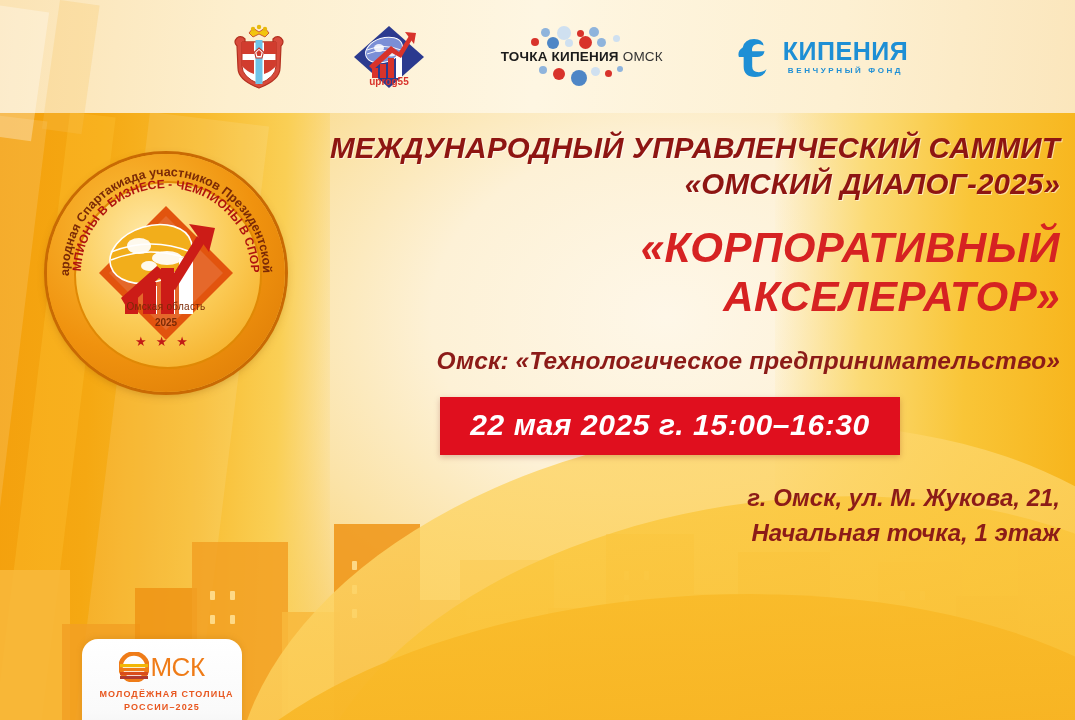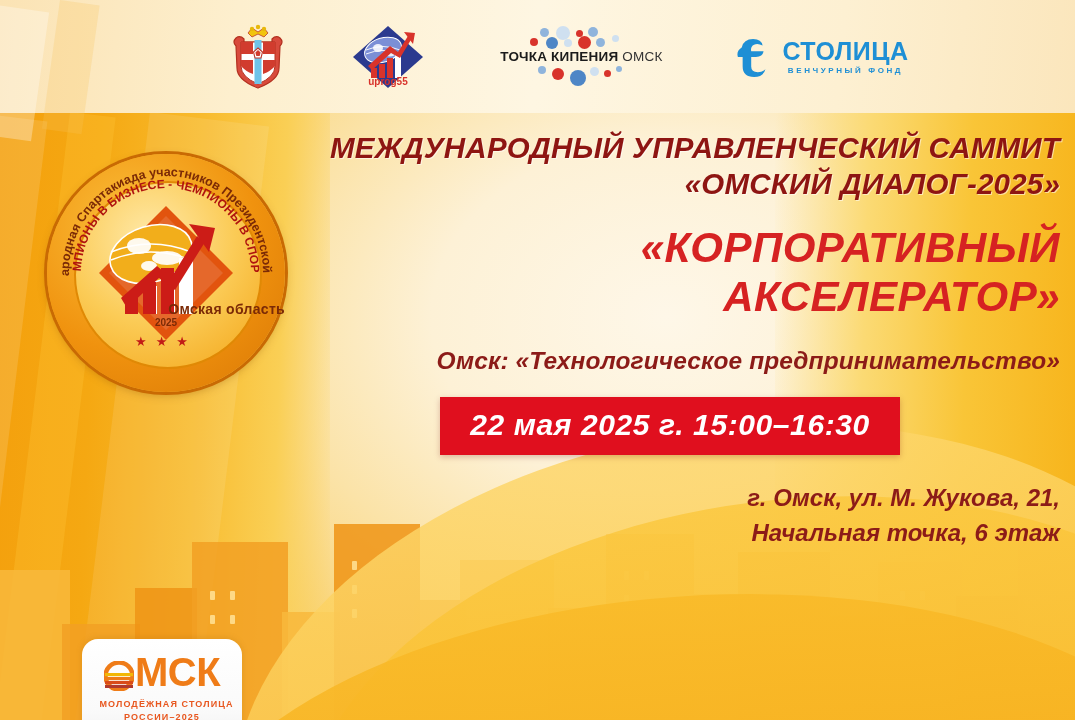--- a/index.html
+++ b/index.html
@@ -78,22 +78,22 @@
     position:absolute;inset:0;border-radius:50%;
     background:radial-gradient(circle at 35% 30%,#FBBF3A 0%,#F0920E 55%,#D97705 100%);
     box-shadow:0 0 0 3px #C96A03, 0 3px 10px rgba(120,60,0,.35);
   }
   .emblem-inner{
     position:absolute;left:27px;top:27px;width:184px;height:184px;border-radius:50%;
     background:radial-gradient(circle at 40% 30%,#FFE9A8 0%,#FBCB56 50%,#F3A518 100%);
     border:2px solid #E08905;
   }
   .emblem svg{position:absolute;inset:0;}
-  .emb-year{position:absolute;left:0;top:147px;width:238px;text-align:right;
-    font-size:14px;font-weight:bold;color:#7B2A06;letter-spacing:.3px;}
+  .emb-year{position:absolute;left:0;top:147px;width:238px;text-align:center;
+    font-size:10px;font-weight:normal;color:#7B2A06;letter-spacing:.3px;}
   .emb-year2{position:absolute;left:0;top:163px;width:238px;text-align:center;
     font-size:10px;font-weight:bold;color:#7B2A06;}
   .emb-stars{position:absolute;left:0;top:180px;width:238px;text-align:center;
     font-size:13px;color:#C21B16;letter-spacing:9px;}
 
   
   .content{position:absolute;left:280px;top:130px;width:780px;text-align:right;font-style:italic;}
   .title{
     font-size:29.5px;font-weight:bold;color:#8E1512;line-height:1.22;
     letter-spacing:.2px;margin:0;
@@ -120,21 +120,21 @@
   .place{margin-top:26px;font-size:24px;font-weight:bold;color:#8C1B18;line-height:1.45;}
 
   
   .omsk{
     position:absolute;left:82px;top:639px;width:160px;height:100px;
     background:linear-gradient(180deg,#FFFFFF 0%,#FAFAFA 70%,#F2F2F2 100%);
     border-radius:16px 16px 0 0;
     box-shadow:0 -1px 6px rgba(150,90,0,.18);
     text-align:center;overflow:hidden;
   }
-  .omsk-main{margin-top:13px;font-size:40px;font-weight:bold;color:#EF7C18;letter-spacing:-.5px;line-height:1;
+  .omsk-main{margin-top:13px;font-size:26px;font-weight:normal;color:#EF7C18;letter-spacing:-.5px;line-height:1;
     display:flex;align-items:center;justify-content:center;}
   .omsk-o{display:inline-block;width:30px;height:30px;position:relative;margin-right:1px;}
   .omsk-l1{margin-top:7px;font-size:9px;font-weight:bold;color:#E8571F;letter-spacing:1.1px;margin-left:9px;}
   .omsk-l2{margin-top:3px;font-size:9px;font-weight:bold;color:#E8571F;letter-spacing:1.1px;}
 </style>
 </head>
 <body>
 
 <div class="poster">
 
@@ -246,21 +246,21 @@
         <span class="dot" style="left:104px;top:41px;width:9px;height:9px;background:#CFE0F0;"></span>
         <span class="dot" style="left:118px;top:44px;width:7px;height:7px;background:#D8332B;"></span>
         <span class="dot" style="left:130px;top:40px;width:6px;height:6px;background:#8FB4DC;"></span>
       </div>
 
       <div class="tram">
         <svg viewBox="0 0 40 44" width="38" height="42">
           <path d="M6 12 q2 -9 12 -9 q9 0 10 7 q-5 -3 -9 -1 q-4 2 -3 7 l13 0 q-1 6 -8 6 l-5 0 l0 10 q0 6 7 6 q5 0 8 -3 q-2 8 -12 8 q-12 0 -12 -11 l0 -10 l-5 0 q-2 -6 4 -10 z" fill="#1E8FD5"></path>
         </svg>
         <div class="tram-txt">
-          <div class="tram-main">СТОЛИЦА</div>
+          <div class="tram-main">КИПЕНИЯ</div>
           <div class="tram-sub">ВЕНЧУРНЫЙ ФОНД</div>
         </div>
       </div>
 
     </div>
   </div>
 
   <div class="emblem">
     <div class="emblem-ring"></div>
     <div class="emblem-inner"></div>
@@ -318,21 +318,21 @@
     </div>
 
     <div class="track">Омск: «Технологическое предпринимательство»</div>
 
     <div class="badge-wrap">
       <div class="badge">22 мая 2025 г. 15:00–16:30</div>
     </div>
 
     <div class="place">
       <div>г. Омск, ул. М. Жукова, 21,</div>
-      <div>Начальная точка, 6 этаж</div>
+      <div>Начальная точка, 1 этаж</div>
     </div>
   </div>
 
   <div class="omsk">
     <div class="omsk-main">
       <span class="omsk-o">
         <svg viewBox="0 0 30 30" width="30" height="30">
           <circle cx="15" cy="15" r="13.5" fill="none" stroke="#EF7C18" stroke-width="4.5"></circle>
           <rect x="1" y="12" width="28" height="3.2" fill="#F2B705"></rect>
           <rect x="1" y="16" width="28" height="3.2" fill="#EF7C18"></rect>

